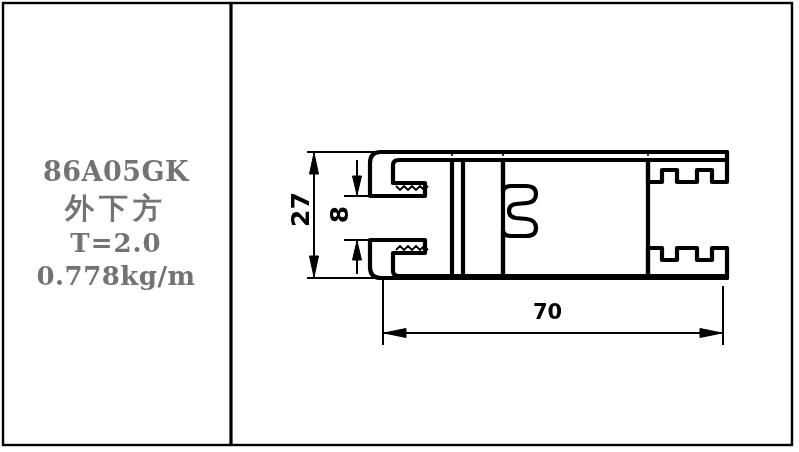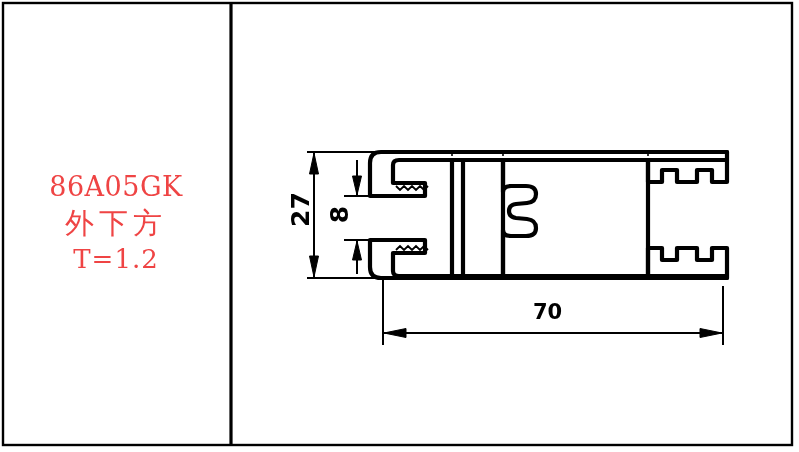--- a/index.html
+++ b/index.html
@@ -34,25 +34,25 @@
     width: 224px;
     height: 440px;
     display: flex;
     flex-direction: column;
     align-items: center;
     justify-content: center;
     gap: 2px;
     pointer-events: none;
   }
   .tb-line {
-    color: #ef4444;
+    color: #737373;
     text-align: center;
     white-space: nowrap;
     line-height: 1.12;
-    font-weight: 400;
+    font-weight: 700;
   }
   .tb-code {
     font-family: "DejaVu Serif", serif;
     font-size: 27px;
     letter-spacing: 0.5px;
     margin-bottom: 3px;
   }
   .tb-name {
     font-family: "DejaVu Sans", sans-serif;
     font-size: 29px;
@@ -243,21 +243,22 @@
       <line x1="452" y1="274" x2="452" y2="278"></line>
       <line x1="503" y1="274" x2="503" y2="278"></line>
       <line x1="648" y1="274" x2="648" y2="278"></line>
     </g>
 
   </svg>
 
   <div id="title-block">
     <div class="tb-line tb-code">86A05GK</div>
     <div class="tb-line tb-name">外下方</div>
-    <div class="tb-line tb-thk">T=1.2</div>
+    <div class="tb-line tb-thk">T=2.0</div>
+    <div class="tb-line tb-wt">0.778kg/m</div>
   </div>
 
   <div class="dim-label" id="dim-27">27</div>
 
   <div class="dim-label" id="dim-8">8</div>
 
   <div class="dim-label" id="dim-70">70</div>
 
 </div>
 

